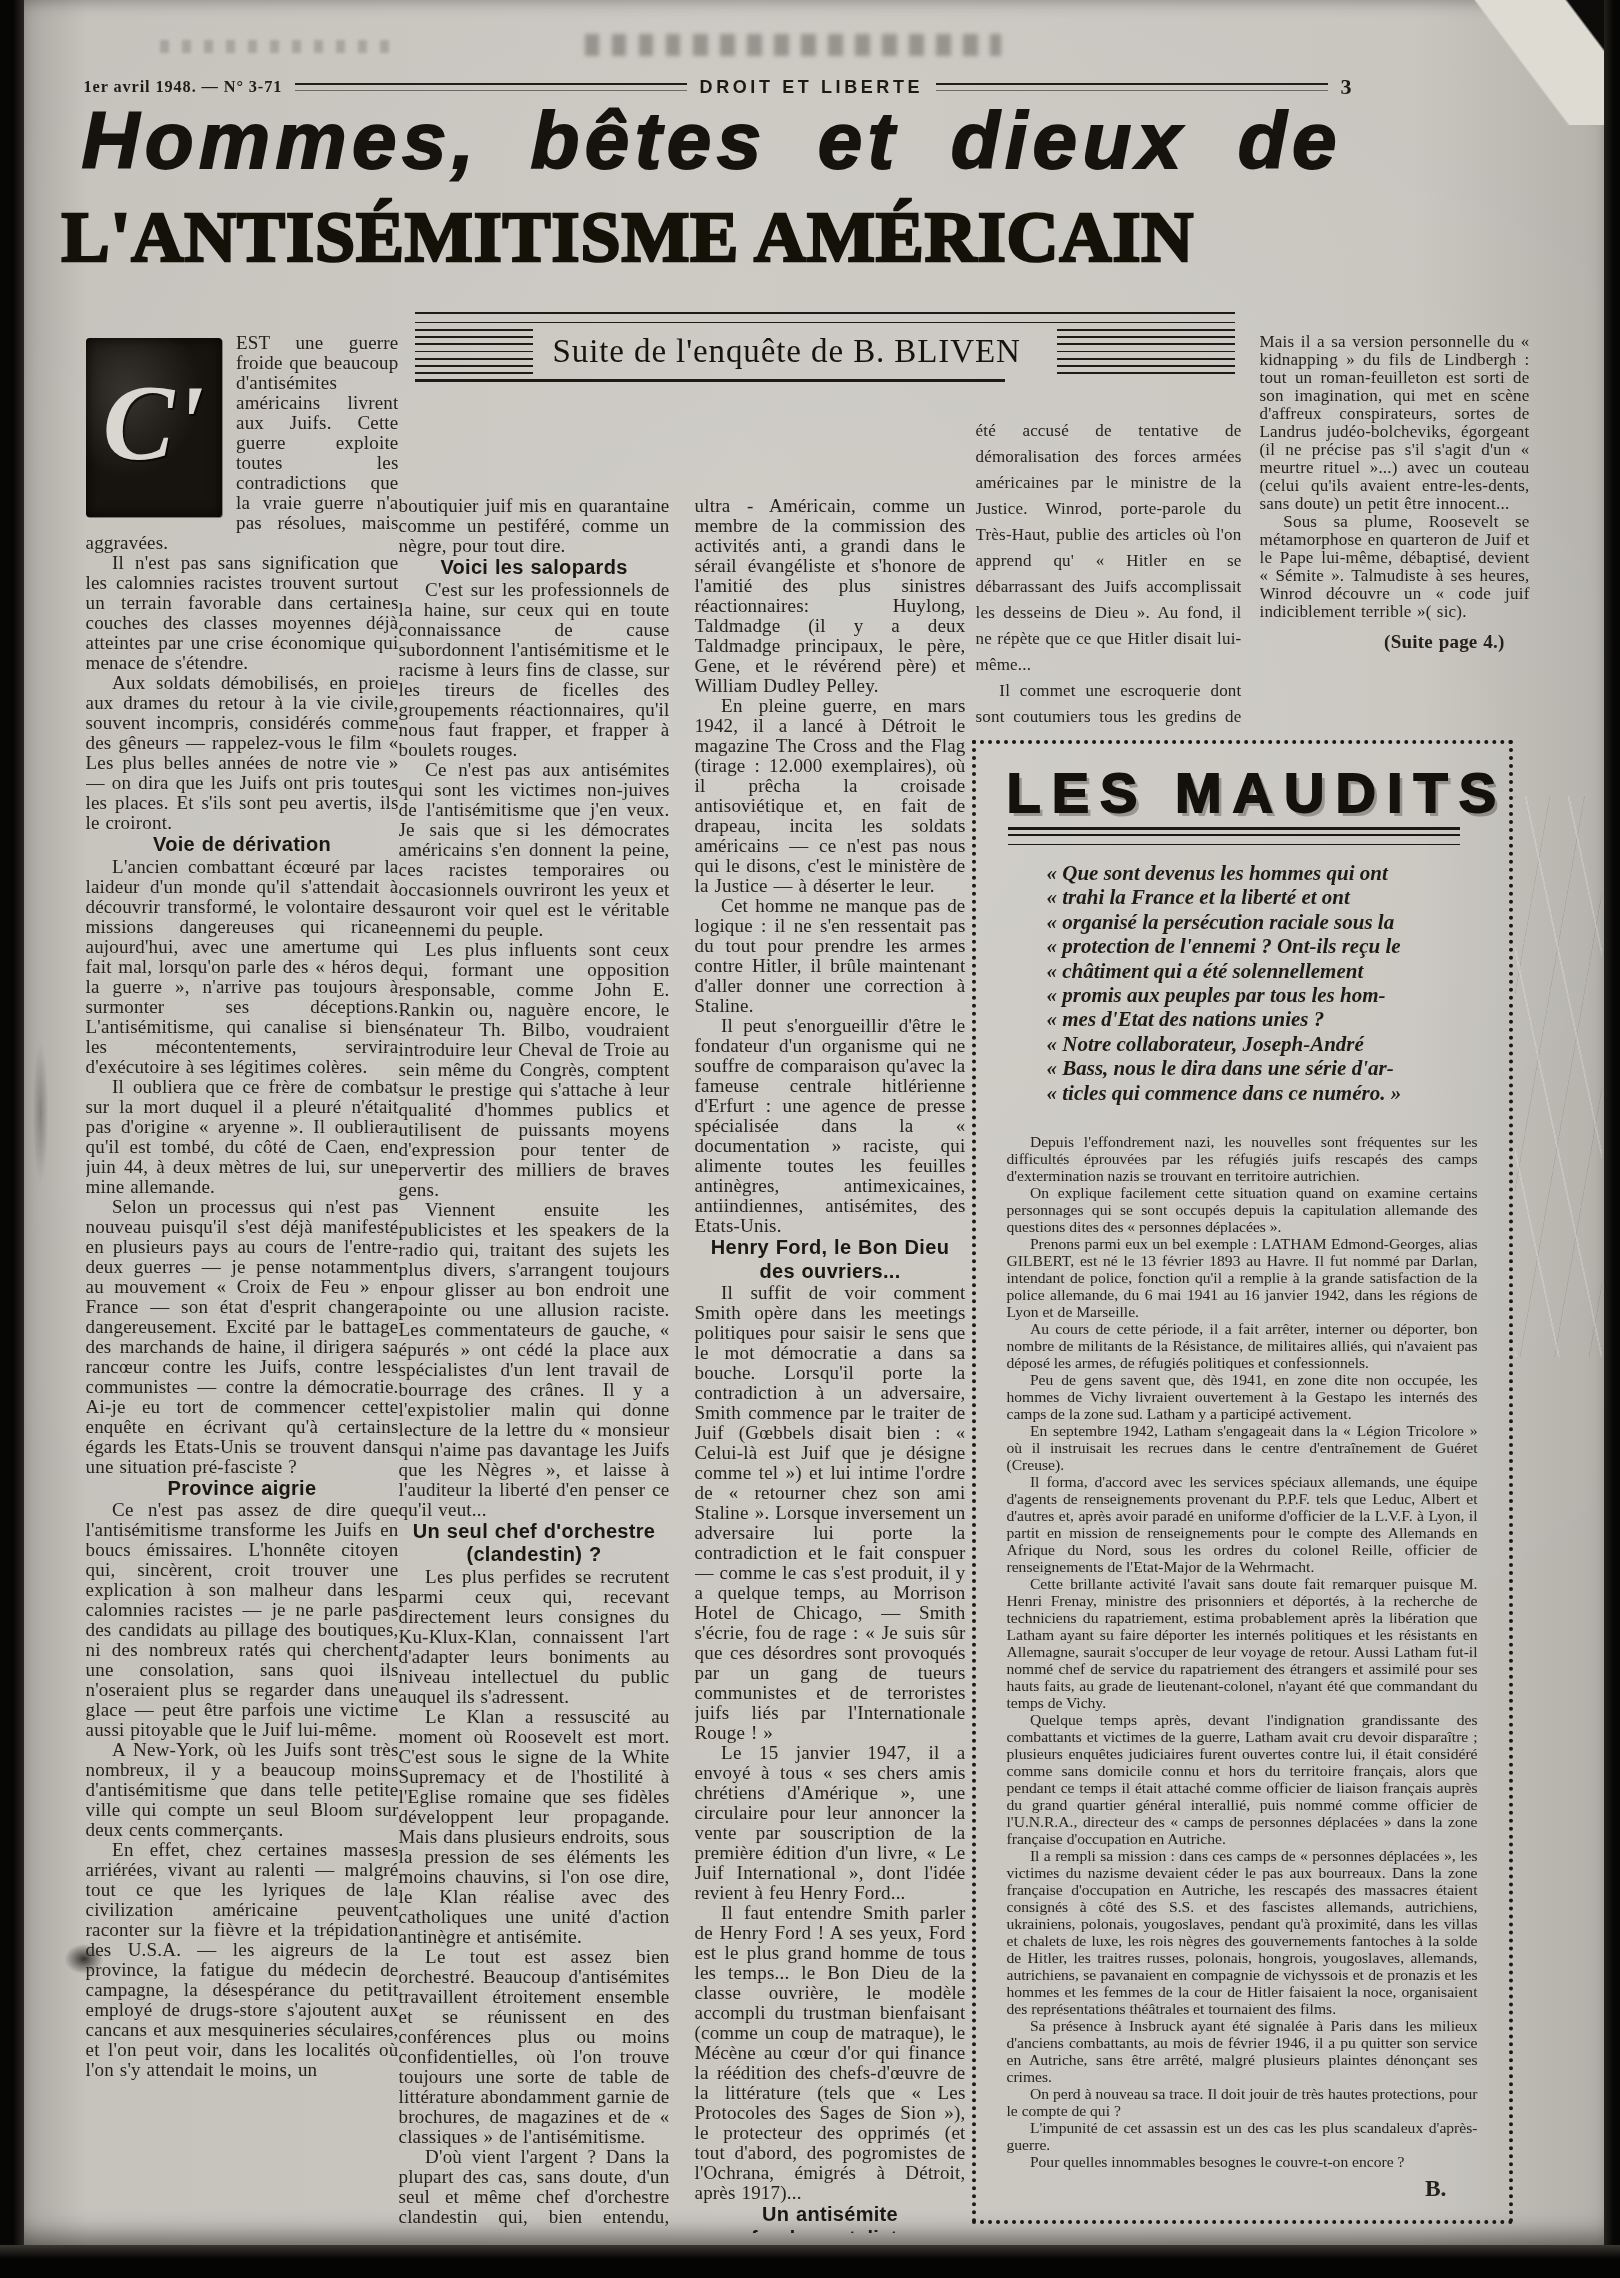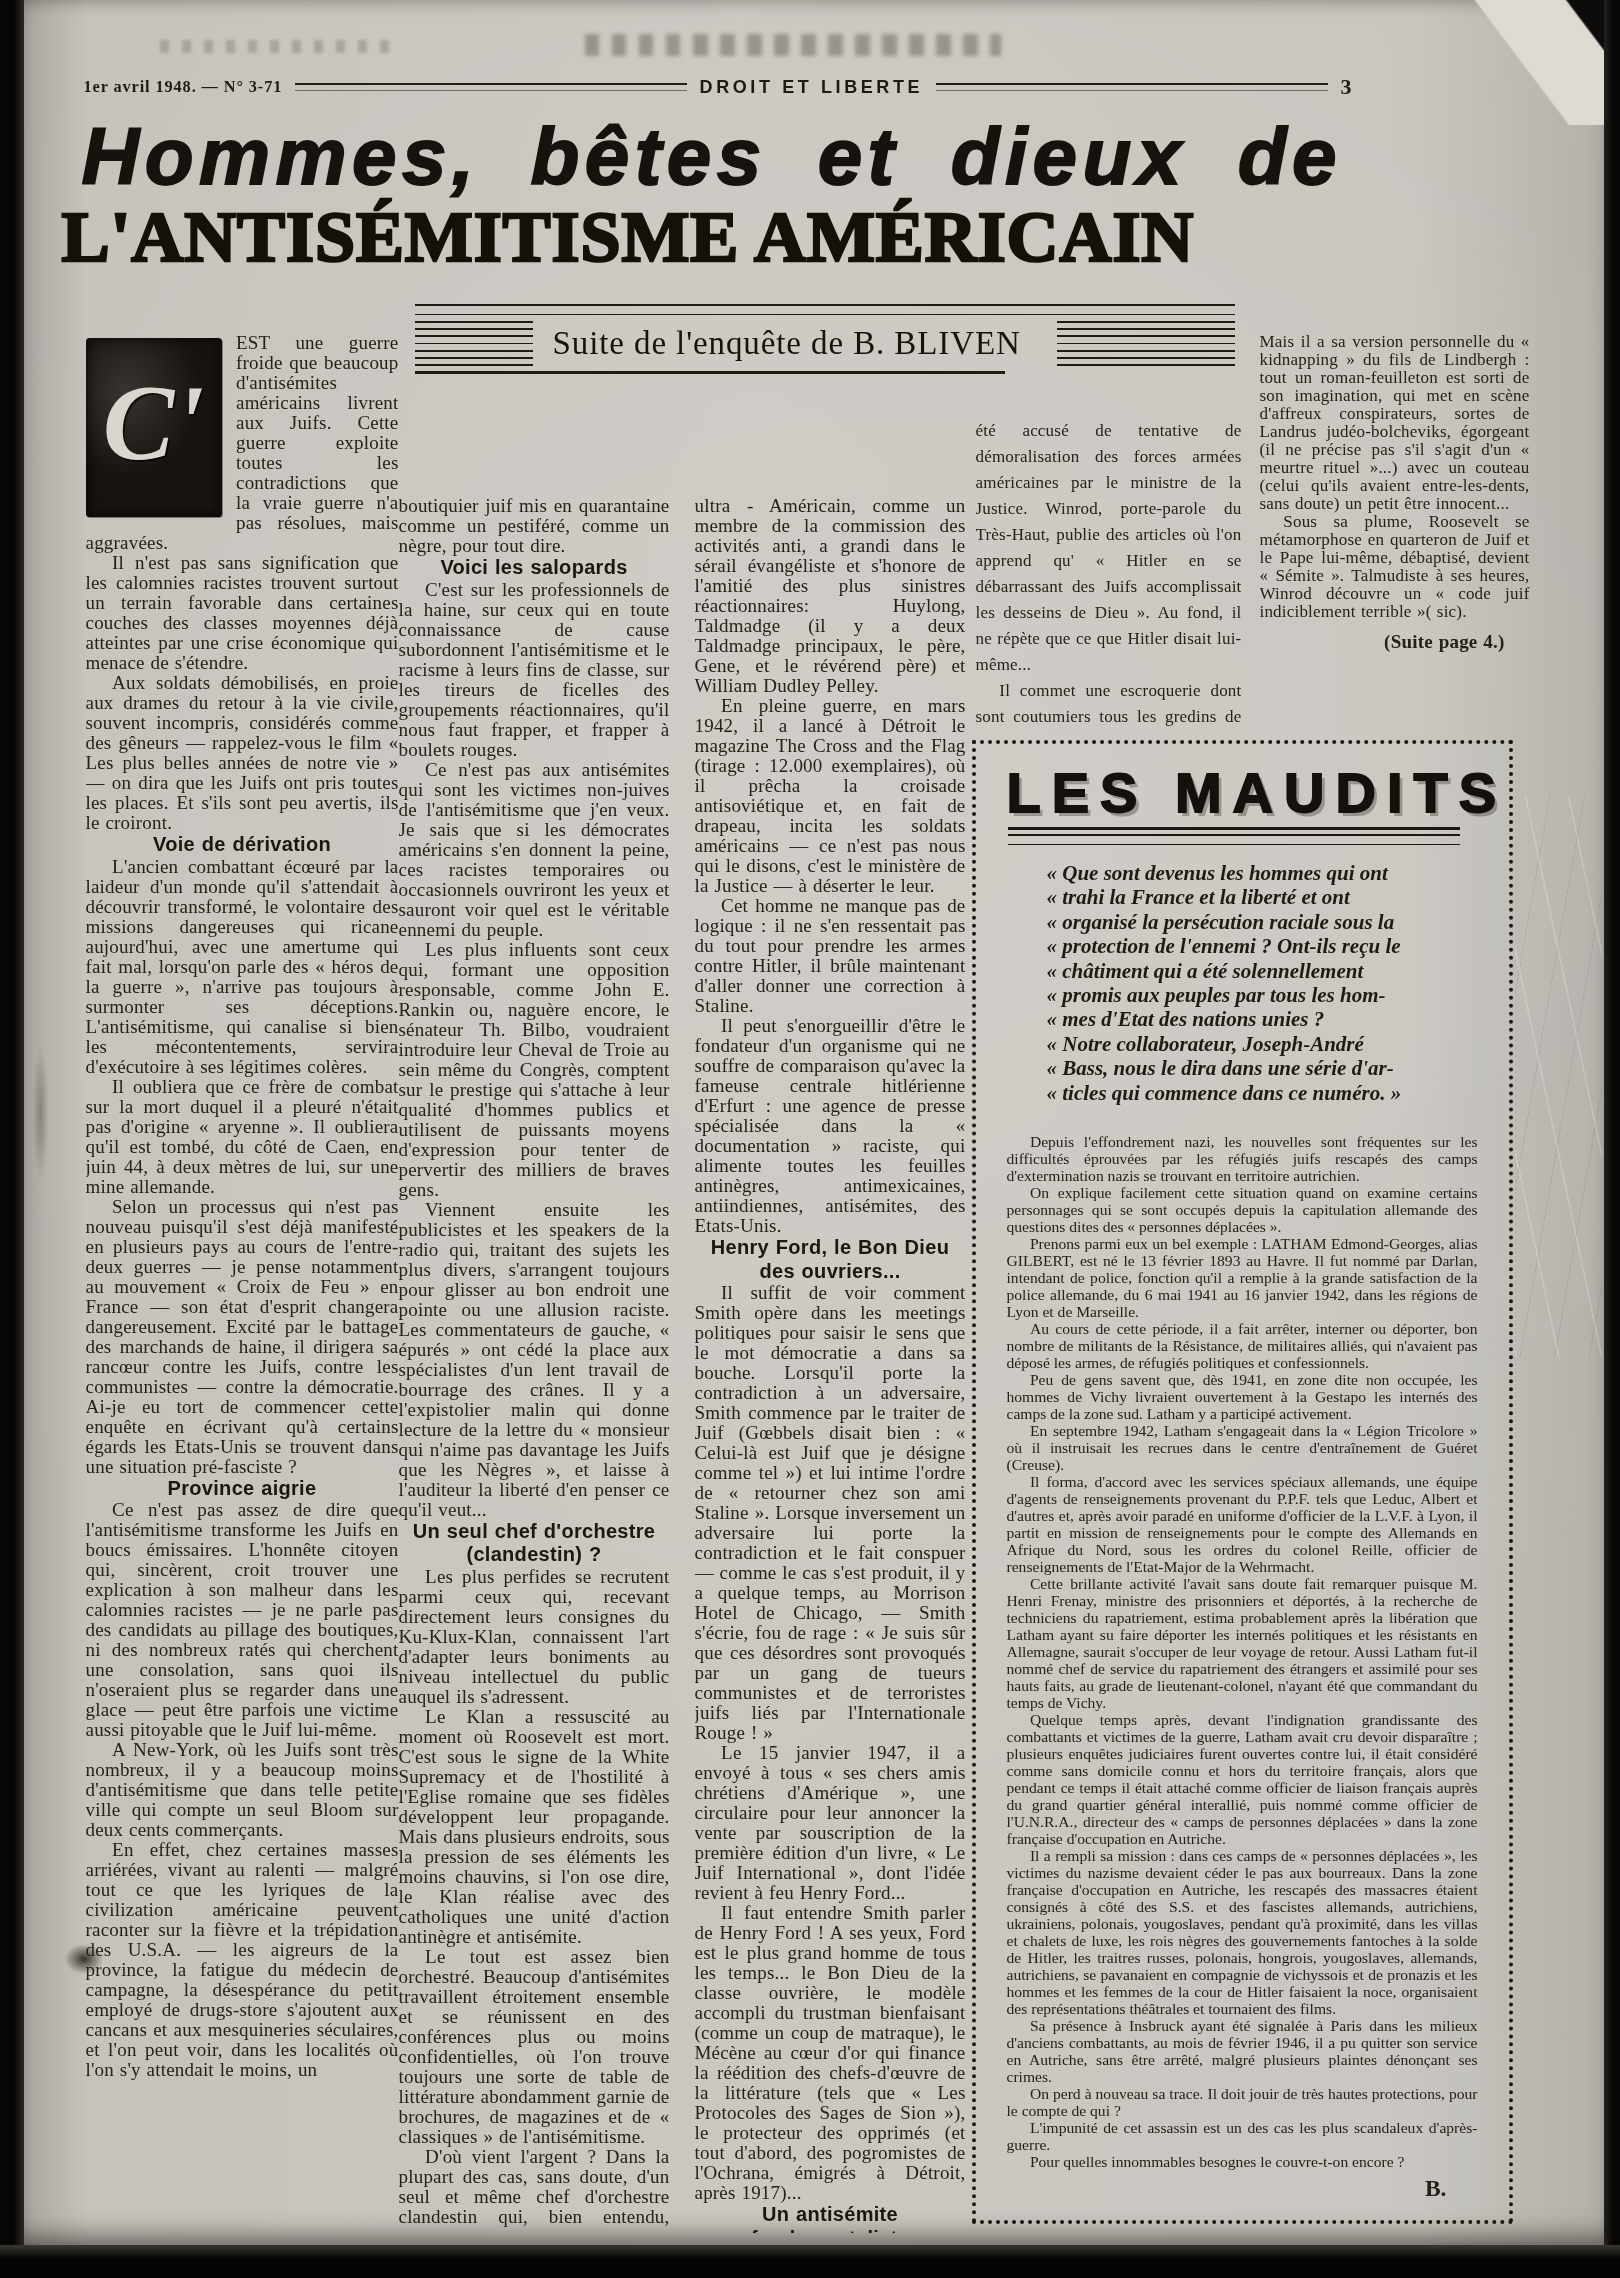--- a/index.html
+++ b/index.html
@@ -16,29 +16,29 @@
   .noselect{pointer-events:none;}
 
   
   .header{position:absolute;left:60px;top:76px;width:1268px;display:flex;align-items:center;gap:12.7px;}
   .ed-date{font:700 16.3px/20px "Liberation Serif",serif;letter-spacing:0.9px;white-space:nowrap;color:#1f1b15;}
   .h-rule{flex:1;height:4.5px;border-top:2.7px solid #211d17;border-bottom:0.9px solid rgba(33,29,23,.55);}
   .masthead{font:700 18px/22px "Liberation Sans",sans-serif;letter-spacing:3.6px;white-space:nowrap;color:#1d1913;}
   .pagenum{font:700 22px/22px "Liberation Serif",serif;color:#1d1913;}
 
   
-  .kicker{position:absolute;left:58px;top:110px;width:1285px;margin:0;white-space:nowrap;
+  .kicker{position:absolute;left:58px;top:94px;width:1285px;margin:0;white-space:nowrap;
     font:italic 700 80px/94px "Liberation Sans",sans-serif;letter-spacing:5.4px;word-spacing:23.5px;
     color:#16130e;-webkit-text-stroke:1.8px #16130e;}
   .mainhead{position:absolute;left:38px;top:190px;width:1303px;margin:0;white-space:nowrap;
     font:700 72px/94px "Liberation Serif",serif;letter-spacing:0.9px;
     color:#141109;-webkit-text-stroke:2.7px #141109;}
 
   
-  .banner{position:absolute;left:391px;top:304px;width:820px;height:81px;}
+  .banner{position:absolute;left:391px;top:312px;width:820px;height:81px;}
   .banner-toprule{height:8.1px;border-top:2.7px solid #1e1a14;border-bottom:1.8px solid #1e1a14;}
   .banner-mid{display:flex;align-items:center;height:56px;}
   .hatch{height:45px;background:repeating-linear-gradient(to bottom,#1e1a14 0 1.8px,rgba(0,0,0,0) 1.8px 7.2px);}
   .hatch-l{width:118px;}
   .hatch-r{flex:1;margin-left:16.3px;}
   .banner-text{font:400 33px/40px "Liberation Serif",serif;letter-spacing:0.9px;white-space:nowrap;
     padding:0 20px;color:#17130d;}
   .banner-botrule{height:2.7px;background:#1e1a14;width:72%;}
 
   

